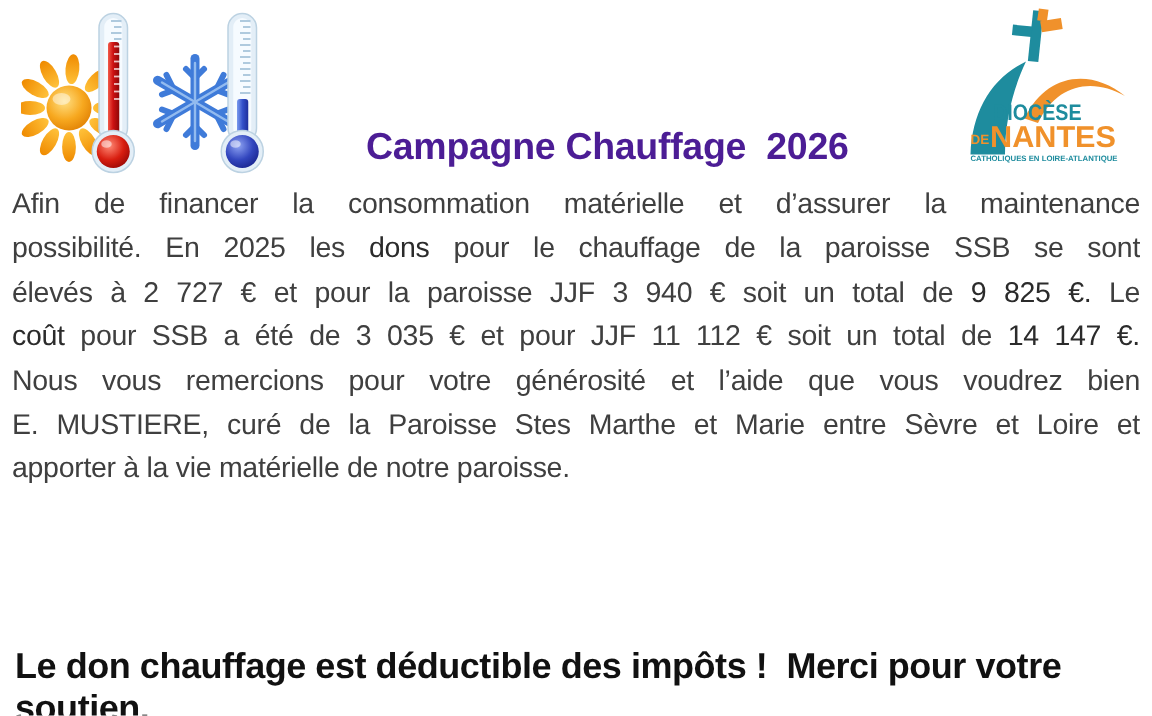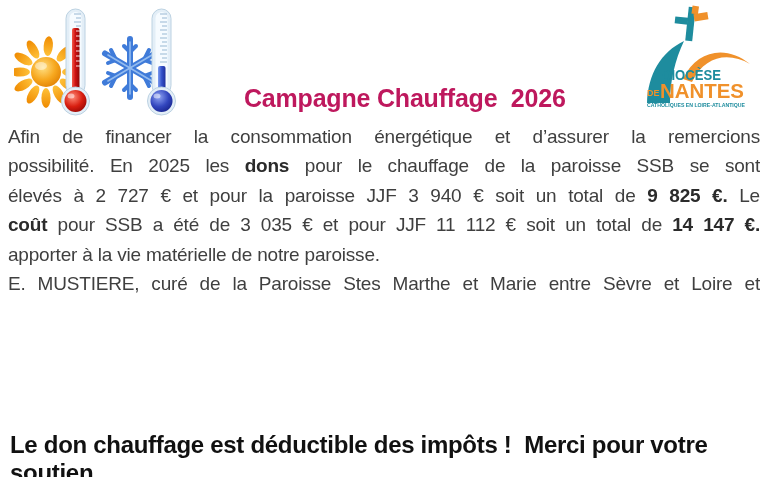--- a/index.html
+++ b/index.html
@@ -5,31 +5,31 @@
   html,body{margin:0;padding:0;}
   body{
     width:768px;height:477px;position:relative;background:#ffffff;overflow:hidden;
     font-family:"Liberation Sans",sans-serif;
   }
   .icon-hot{position:absolute;left:14px;top:6px;}
   .icon-cold{position:absolute;left:100px;top:6px;}
   .logo{position:absolute;left:637px;top:2px;}
   .title{
     position:absolute;left:244px;top:84px;
-    font-size:25px;font-weight:bold;color:#be185d;
+    font-size:25px;font-weight:bold;color:#4c1d95;
     letter-spacing:-0.2px;white-space:pre-wrap;
   }
   .body-text{
     position:absolute;left:8px;top:122px;width:752px;
     font-size:19px;color:#3F3F3F;letter-spacing:-0.2px;
   }
   .line{height:29.4px;line-height:29.4px;overflow:hidden;}
   .j{text-align:justify;text-align-last:justify;text-justify:inter-word;}
   .l{text-align:left;}
-  .line b{font-weight:bold;color:#2b2b2b;}
+  .line b{font-weight:normal;color:#2b2b2b;}
   .footer{
     position:absolute;left:10px;top:431px;width:752px;
     font-size:24px;font-weight:bold;color:#111111;
     letter-spacing:-0.3px;white-space:pre-wrap;
   }
   .logo text{font-family:"Liberation Sans",sans-serif;font-weight:bold;}
 </style>
 </head>
 <body>
 
@@ -173,21 +173,22 @@
   <path d="M46,77 C60,47 90,43 113,62 C92,50 68,53 55,80 Z" fill="#F0912B"></path>
   <text x="25" y="78" font-size="15" fill="#1E8C9E" textLength="59" lengthAdjust="spacingAndGlyphs">DIOCÈSE</text>
   <text x="10" y="94" font-size="9" fill="#F0912B">DE</text>
   <text x="23" y="96" font-size="20" fill="#F0912B" textLength="84" lengthAdjust="spacingAndGlyphs">NANTES</text>
   <text x="10" y="105" font-size="5.2" fill="#1E8C9E" textLength="98" lengthAdjust="spacingAndGlyphs">CATHOLIQUES EN LOIRE-ATLANTIQUE</text>
 </svg>
 
 <div class="title">Campagne Chauffage  2026</div>
 
 <div class="body-text">
-  <div class="line j"><span>Afin de financer la consommation énergétique  et d’assurer la remercions</span></div>
+  <div class="line j"><span>Afin de financer la consommation matérielle  et d’assurer la maintenance</span></div>
   <div class="line j"><span>possibilité. En 2025 les </span><b>dons</b><span> pour le chauffage de la paroisse SSB se sont</span></div>
   <div class="line j"><span>élevés à 2 727 € et pour la paroisse JJF 3 940 €  soit un total de  </span><b>9 825 €.</b><span> Le</span></div>
   <div class="line j"><b>coût</b><span> pour SSB a été de 3 035 € et pour JJF 11 112 € soit un total de </span><b>14 147 €.</b></div>
+  <div class="line j"><span>Nous vous remercions pour votre générosité et l’aide que vous voudrez bien</span></div>
+  <div class="line j"><span>E. MUSTIERE, curé de la Paroisse Stes Marthe et Marie entre Sèvre et Loire et</span></div>
   <div class="line l"><span>apporter à la vie matérielle de notre paroisse.</span></div>
-  <div class="line j"><span>E. MUSTIERE, curé de la Paroisse Stes Marthe et Marie entre Sèvre et Loire et</span></div>
 </div>
 
 <div class="footer">Le don chauffage est déductible des impôts !  Merci pour votre soutien.</div>
 
 </body></html>

